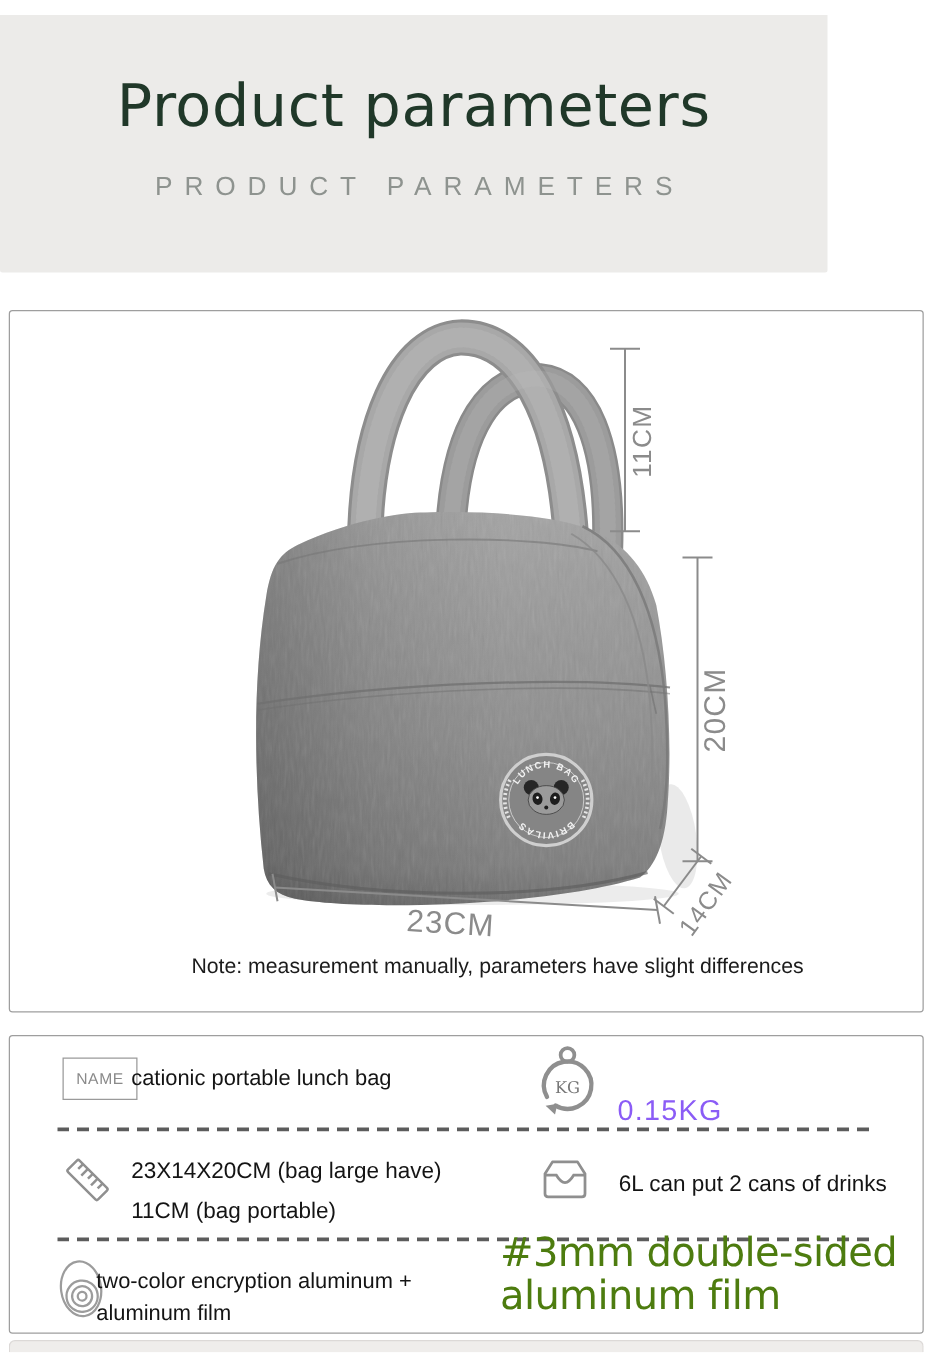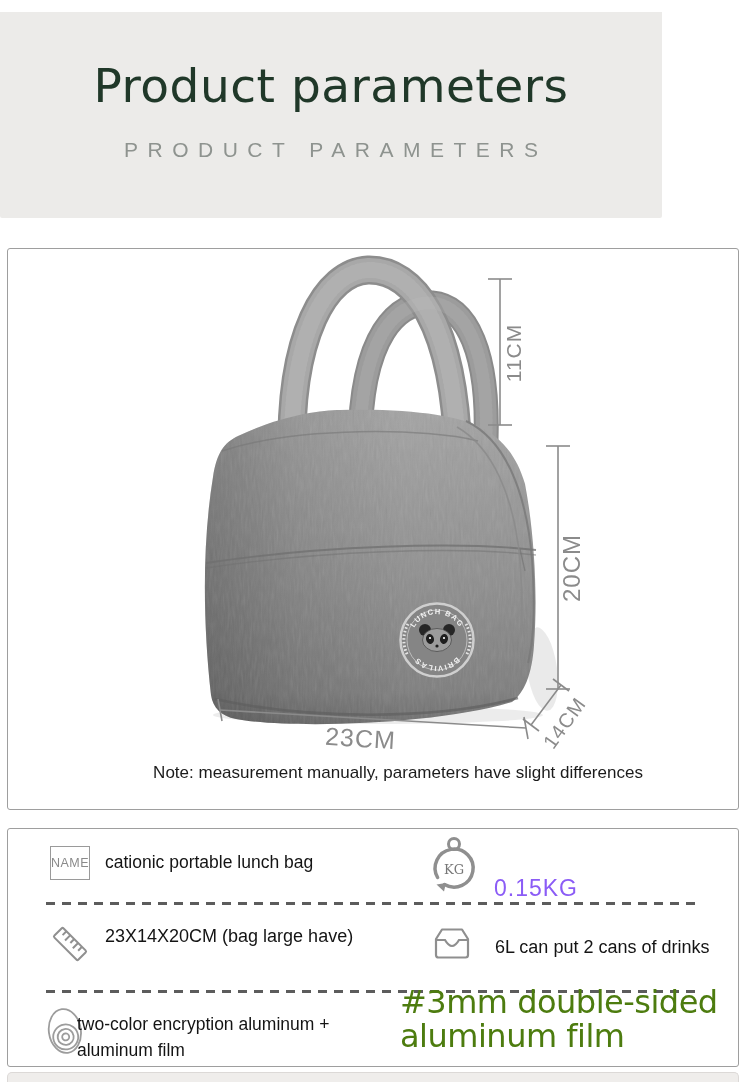--- a/index.html
+++ b/index.html
@@ -22,21 +22,21 @@
   .bag-svg{position:absolute;left:0;top:0;width:730px;height:560px;}
 
   .note{position:absolute;left:50px;top:514px;width:680px;text-align:center;
         font-size:17px;color:#1B1B1B;}
 
   
   .dash{position:absolute;left:38px;width:652px;height:3px;
         background:repeating-linear-gradient(90deg,#5C5C5C 0 9px,transparent 9px 16px);}
   .dash.d1{top:73px;} .dash.d2{top:161px;}
 
-  .name-badge{position:absolute;left:42px;top:17px;width:40px;height:34px;
+  .name-badge{position:absolute;left:42px;top:17px;width:60px;height:34px;
         border:1.5px solid #9A9A9A;box-sizing:border-box;display:flex;align-items:center;
         justify-content:center;font-size:12.5px;color:#8A8A8A;letter-spacing:.5px;background:#fff;}
   .spec-text{position:absolute;font-size:18px;color:#141414;white-space:nowrap;}
   .t-name{left:97px;top:23px;font-size:17.5px;}
   .t-weight{left:486px;top:25px;font-size:23px;color:#8b5cf6;letter-spacing:1px;margin-top:21px;}
   .t-size1{left:97px;top:97px;}
   .t-size2{left:97px;top:129px;}
   .t-cap{left:487px;top:108px;}
   .t-mat{left:69px;top:182px;font-size:17.5px;line-height:26px;white-space:normal;width:310px;}
   .t-big{left:392px;top:156px;font-family:"DejaVu Sans",sans-serif;font-size:32px;
@@ -196,20 +196,21 @@
       <g transform="translate(20,20) rotate(45)" fill="none" stroke="#909090" stroke-width="2">
         <rect x="-17" y="-6.5" width="34" height="13" rx="1.5"></rect>
         <line x1="-11.5" y1="-6.5" x2="-11.5" y2="-1"></line>
         <line x1="-6" y1="-6.5" x2="-6" y2="1"></line>
         <line x1="-0.5" y1="-6.5" x2="-0.5" y2="-1"></line>
         <line x1="5" y1="-6.5" x2="5" y2="1"></line>
         <line x1="10.5" y1="-6.5" x2="10.5" y2="-1"></line>
       </g>
     </svg>
     <div class="spec-text t-size1">23X14X20CM (bag large have)</div>
+    <div class="spec-text t-size2">11CM (bag portable)</div>
 
     <svg class="ico i-tray" width="40" height="36" viewBox="0 0 40 36">
       <path d="M 4,13 L 10,3.5 H 30 L 36,13 V 29 Q 36,31.5 33.5,31.5 H 6.5 Q 4,31.5 4,29 Z" fill="none" stroke="#8F8F8F" stroke-width="2.2" stroke-linejoin="round"></path>
       <path d="M 4,14 H 13 Q 16.5,20 20,20 Q 23.5,20 27,14 H 36" fill="none" stroke="#8F8F8F" stroke-width="2.2"></path>
     </svg>
     <div class="spec-text t-cap">6L can put 2 cans of drinks</div>
 
     <div class="dash d2"></div>
 
     <svg class="ico i-film" width="44" height="58" viewBox="0 0 44 58">

